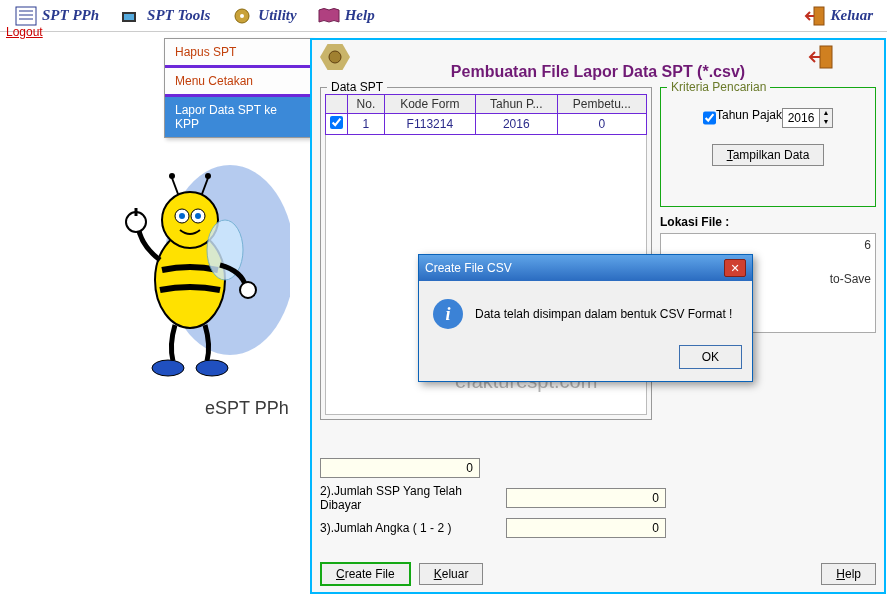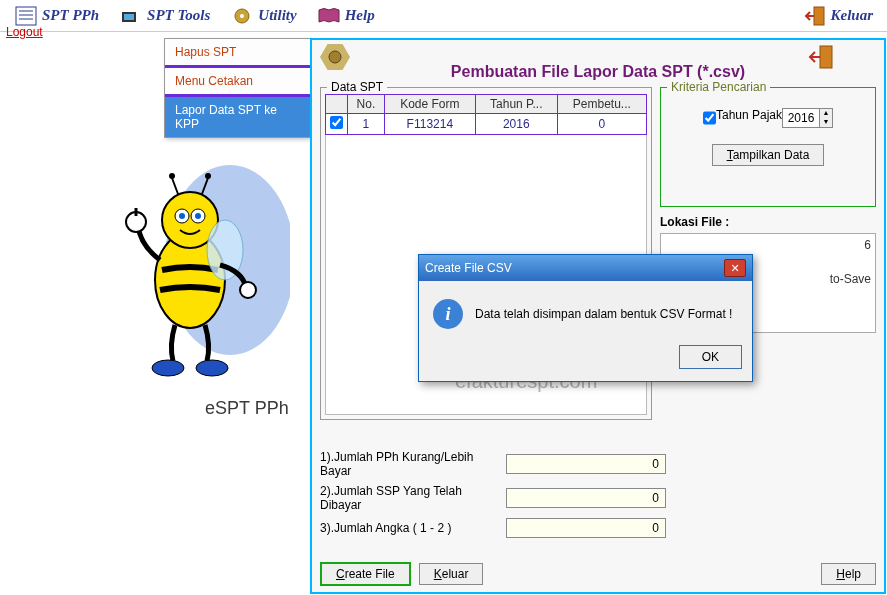--- a/index.html
+++ b/index.html
@@ -224,21 +224,20 @@
       <div class="lokasi-label">Lokasi File :</div>
       <div class="lokasi-list">
         <div style="text-align:right">6</div>
         <div style="text-align:right;margin-top:20px">to-Save</div>
       </div>
     </div>
   </div>
 
   <div class="bottom-rows">
     <div class="brow">
-      <div class="lbl">1).Jumlah PPh Kurang/Lebih Bayar</div>
       <div class="val">0</div>
     </div>
     <div class="brow">
       <div class="lbl">2).Jumlah SSP Yang Telah Dibayar</div>
       <div class="val">0</div>
     </div>
     <div class="brow">
       <div class="lbl">3).Jumlah Angka ( 1 - 2 )</div>
       <div class="val">0</div>
     </div>

